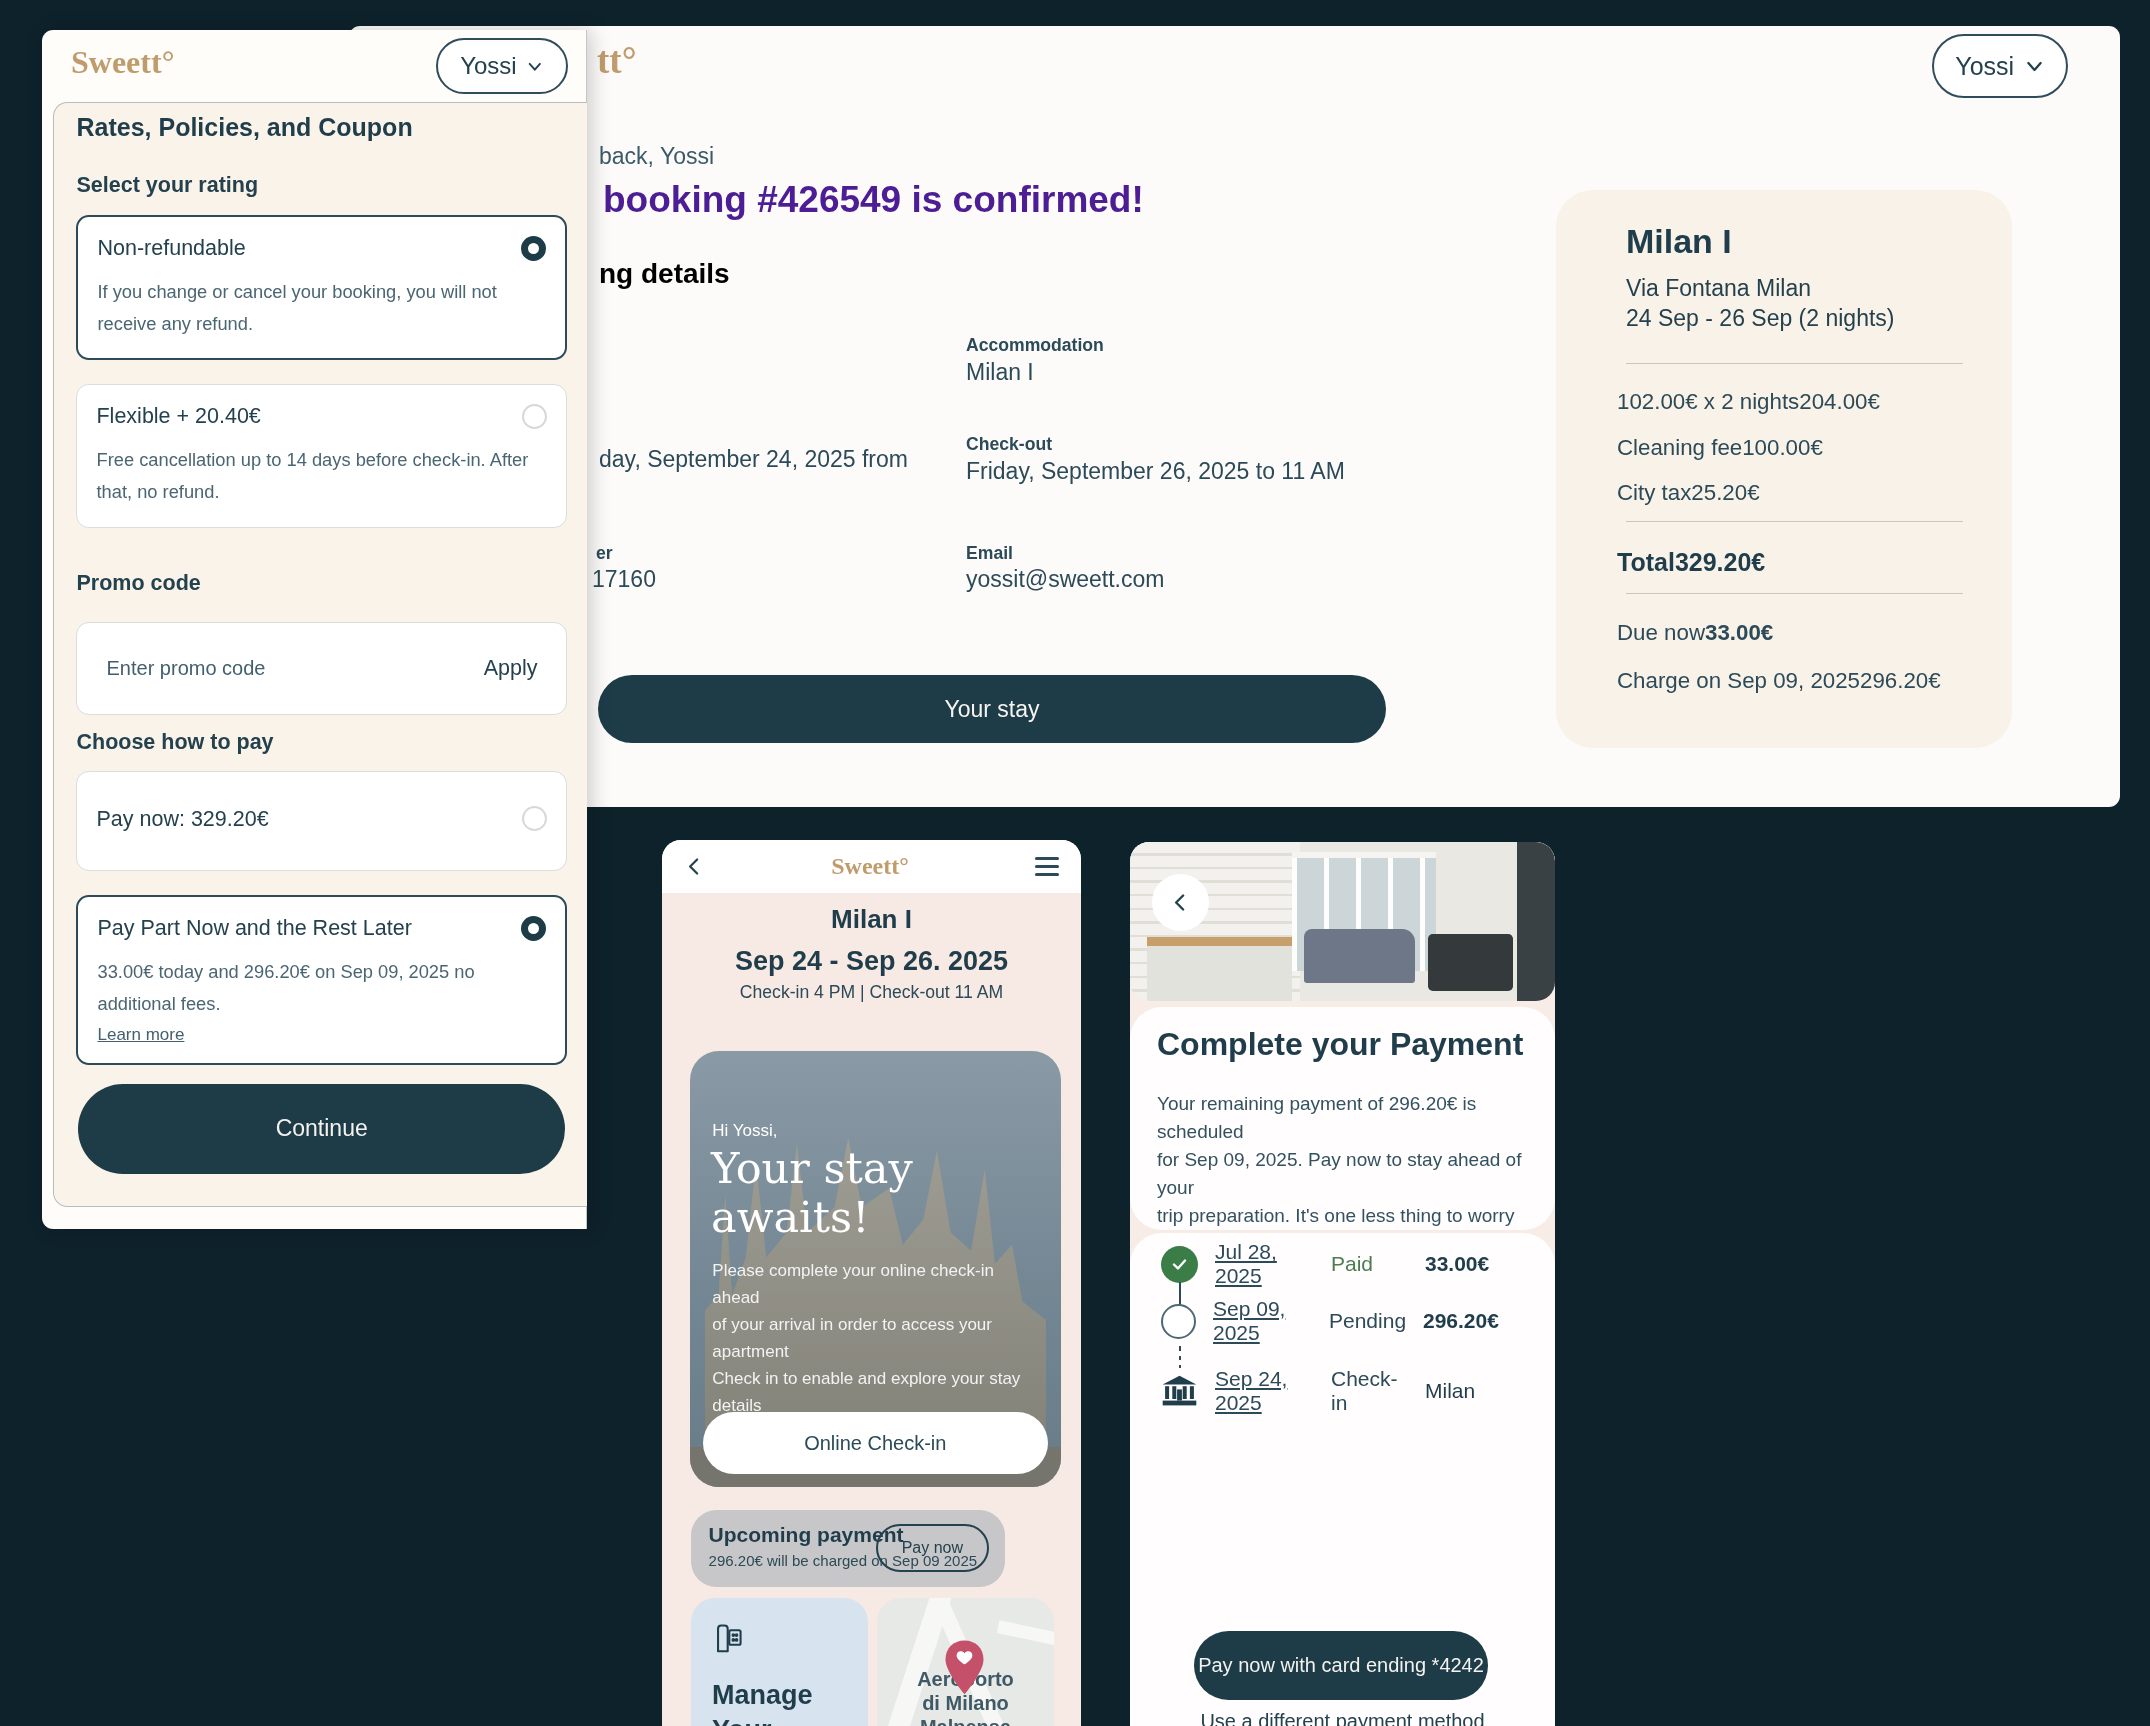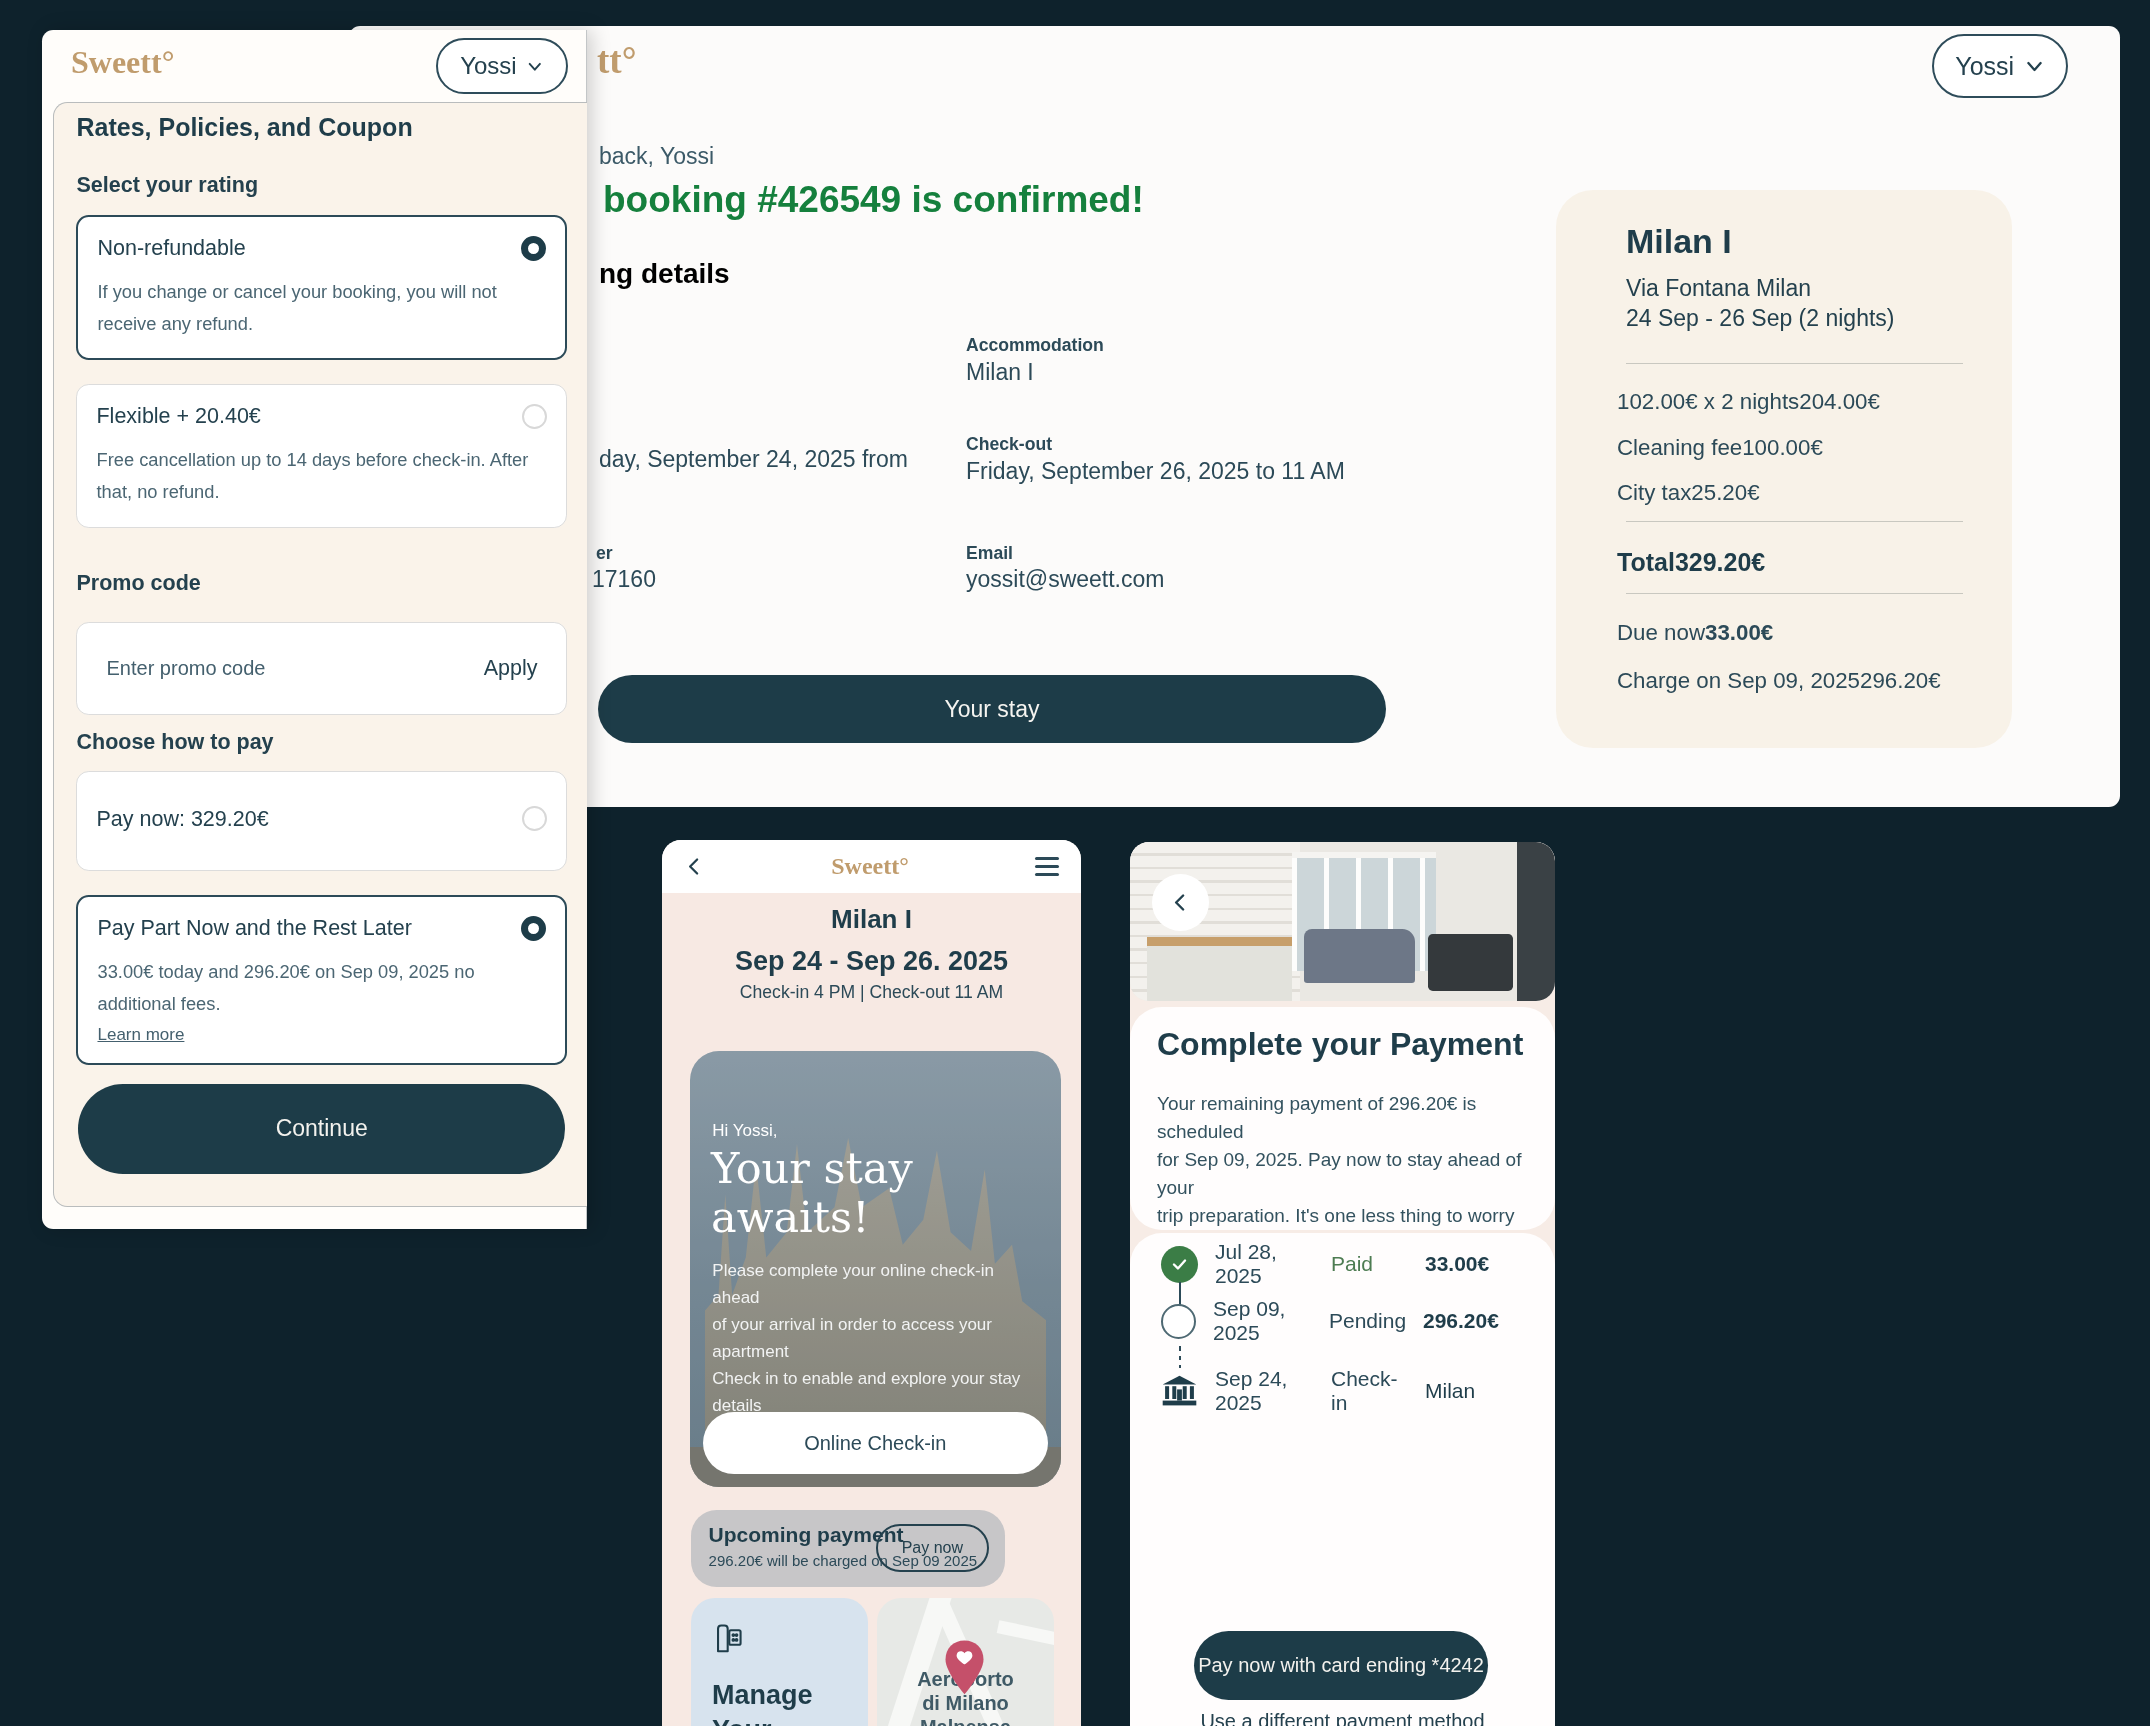--- a/index.html
+++ b/index.html
@@ -7,21 +7,21 @@
   body { background:#0e222c; font-family:"Liberation Sans", sans-serif; color:#24414e; position:relative; }
   .abs { position:absolute; }
   .preline { white-space:pre-line; }
 
   
   #desktop { left:349px; top:26px; width:1771px; height:781px; background:#fcfbfa; border-radius:11.2px; }
   #desktop .logo-tail { left:248px; top:12.8px; font-family:"Liberation Serif",serif; font-weight:bold; font-size:37px; color:#c09c6d; }
   .user-pill { border:2px solid #2e4c5a; border-radius:35px; background:#fff; display:flex; align-items:center; justify-content:center; gap:9.6px; color:#24414e; cursor:pointer; }
   #desktop .user-pill { left:1583px; top:8px; width:136px; height:64px; font-size:25px; }
   #desktop .greeting { left:250px; top:117px; font-size:23px; color:#3c5a68; }
-  #desktop .heading { left:254px; top:153px; font-size:37px; font-weight:bold; color:#15803d; }
+  #desktop .heading { left:254px; top:153px; font-size:37px; font-weight:bold; color:#4c1d95; }
   #desktop .section-title { left:250px; top:232px; font-size:28px; font-weight:bold; color:#000000;text-align:center; }
   .fld-label { font-size:17.6px; font-weight:bold; color:#2c4a58; }
   .fld-value { font-size:23px; color:#2c4a58; }
   #desktop .your-stay { left:249px; top:649px; width:788px; height:68px; border-radius:35px; background:#1d3c48; color:#f5f4f0; font-size:23px; display:flex; align-items:center; justify-content:center; cursor:pointer; }
   
   #summary { left:1207px; top:164px; width:456px; height:558px; background:#f8f2e8; border-radius:37px; }
   #summary .in { position:absolute; left:70px; right:49px; }
   #summary .title { top:32px; font-size:34px; font-weight:bold; color:#1f3d4a; }
   #summary .addr { top:85px; font-size:23px; }
   #summary .dates { top:115px; font-size:23px; }
@@ -91,21 +91,21 @@
   #photo .island { position:absolute; left:4%; top:60%; width:34%; height:40%; background:#e2e2dc; border-top:9.6px solid #c79f6b; }
   #photo .dark-shelf { position:absolute; right:0; top:0; width:9%; height:100%; background:#3a4145; }
   #photo .dining { position:absolute; right:10%; top:58%; width:20%; height:36%; background:#34393c; border-radius:4.8px; }
   #photo .backbtn { position:absolute; left:22.3px; top:32px; width:57px; height:57px; border-radius:50%; background:#fff; display:flex; align-items:center; justify-content:center; cursor:pointer; }
   .mcard { position:absolute; left:0; width:425px; background:#fffdfd; border-radius:32px; }
   #paycard1 { top:165px; height:223px; }
   #paycard1 .h { left:27px; top:19px; font-size:32px; font-weight:bold; color:#1f3d4a; }
   #paycard1 .b { left:27px; top:83px; font-size:19px; line-height:28px; color:#33525f; }
   #paycard2 { top:391px; height:493px; border-radius:32px 32px 0 0; }
   .trow { position:absolute; left:31px; display:flex; align-items:center; gap:17px; font-size:21px; color:#2c4a58; }
-  .trow .date { width:99px; font-weight:500; }
+  .trow .date { width:99px; font-weight:500;text-decoration:underline; }
   .trow .status { width:77px; }
   .trow .status.paid { color:#4d7c52; }
   .trow .amt { font-weight:600; color:#1f3d4a; }
   .tl-dot-done { width:37px; height:37px; border-radius:50%; background:#3b7d46; display:flex; align-items:center; justify-content:center; flex:none; }
   .tl-dot-open { width:35px; height:35px; border-radius:50%; border:2px solid #4e6973; background:#fff; flex:none; }
   .tl-bank { width:37px; height:32px; flex:none; color:#1f3d4a; }
   .conn { position:absolute; left:49px; width:2.4px; background:#2c4a58; }
   .conn.dotted { background:repeating-linear-gradient(#2c4a58 0 4.8px, transparent 4.8px 9.6px); }
   #paycard2 .cta { position:absolute; left:64px; top:398px; width:294px; height:69px; font-size:20px; border-radius:37px; }
   #paycard2 .alt { position:absolute; left:0; top:477px; width:100%; text-align:center; font-size:20px; font-weight:500; color:#24414e; text-decoration:underline; cursor:pointer; }

